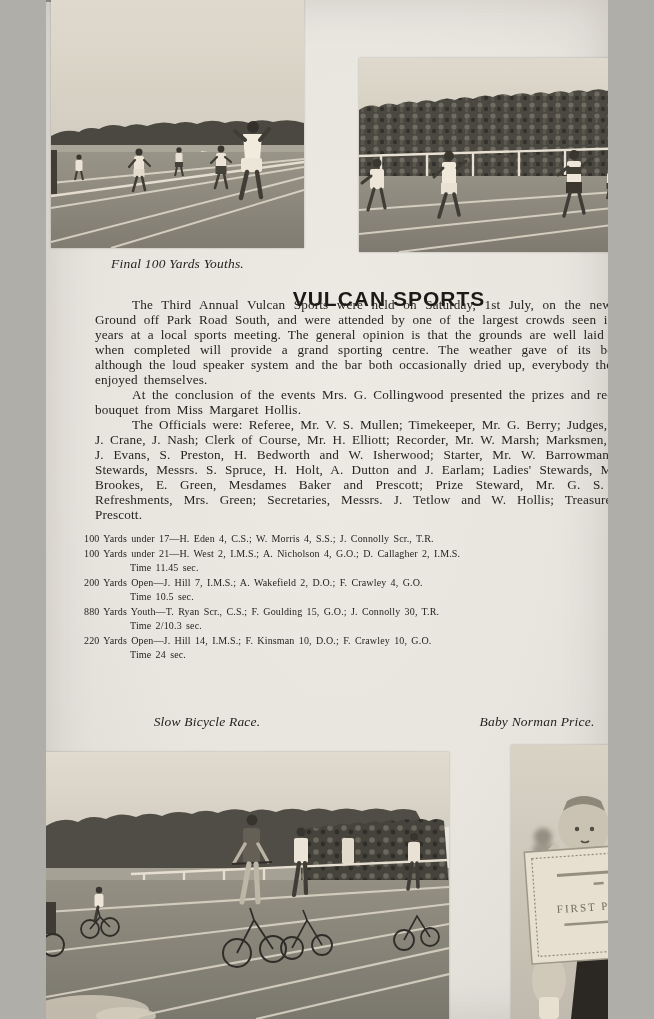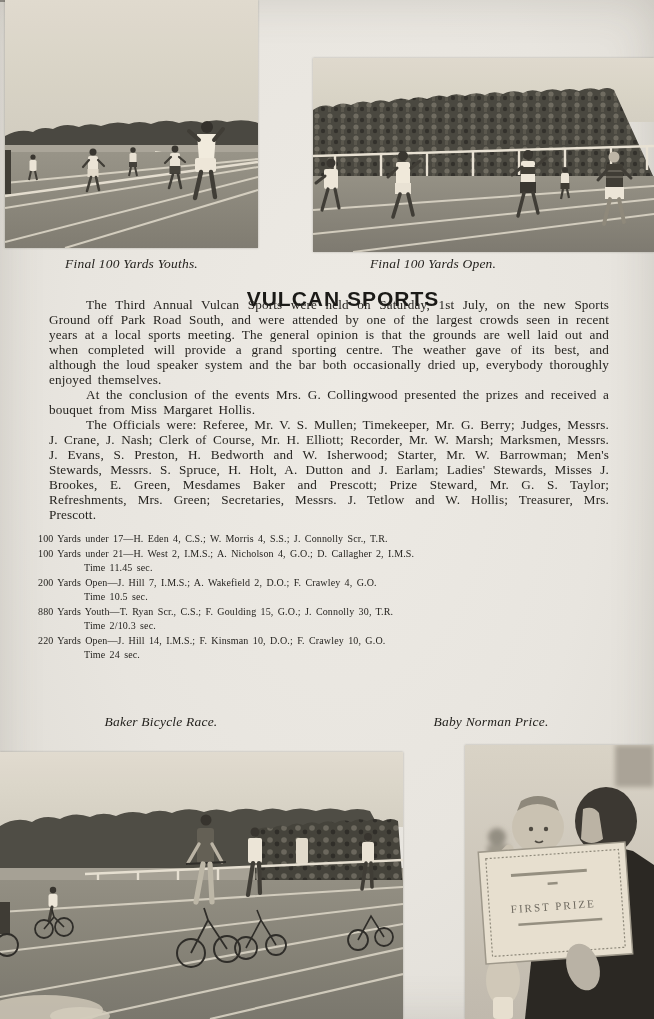--- a/index.html
+++ b/index.html
@@ -1,17 +1,17 @@
 <!DOCTYPE html>
 <html><head>
 <meta charset="utf-8">
 <style>
   html,body{margin:0;padding:0;background:#b0aea8;}
   .page{
-    position:relative;width:654px;height:1019px;margin:0 auto;overflow:hidden;
+    position:relative;width:562px;height:1019px;margin:0 auto;overflow:hidden;
     background:
       radial-gradient(ellipse at 52% 38%, #edeae4 0%, #e8e5df 55%, #ddDAd3 100%);
     background-color:#e8e5df;
     font-family:"Liberation Serif","DejaVu Serif",serif;
     color:#262420;
     box-shadow:inset 0 0 45px rgba(90,85,70,.18);
   }
   .photo{position:absolute;overflow:hidden;box-shadow:0 0 2px rgba(70,65,55,.35);}
   .photo svg{display:block;filter:sepia(.12) contrast(.96);}
   .photo-tl{left:5px;top:0;width:253px;height:248px;}
@@ -192,21 +192,20 @@
         <rect x="293" y="106" width="17" height="25" rx="2" fill="#3b3932"></rect>
         <path d="M293,113 h17 M293,119 h17" stroke="#6a675e" stroke-width="1.6"></path>
         <rect x="292" y="129" width="19" height="12" fill="#e7e4db"></rect>
         <path d="M297,141 l-6,25 M306,141 l5,23" stroke="#8b867a" stroke-width="3.8" fill="none" stroke-linecap="round"></path>
         <path d="M294,112 l-9,10 M309,111 l9,9" stroke="#3b3933" stroke-width="3" fill="none" stroke-linecap="round"></path>
       </g>
     </svg>
   </div>
 
   <div class="caption cap-tl">Final 100 Yards Youths.</div>
-  <div class="caption cap-tr">Final 100 Yards Open.</div>
 
   <h1 class="title">VULCAN SPORTS</h1>
 
   <div class="body-text">
     <p>The Third Annual Vulcan Sports were held on Saturday, 1st July, on the new Sports Ground off Park Road South, and were attended by one of the largest crowds seen in recent years at a local sports meeting. The general opinion is that the grounds are well laid out and when completed will provide a grand sporting centre. The weather gave of its best, and although the loud speaker system and the bar both occasionally dried up, everybody thoroughly enjoyed themselves.</p>
     <p>At the conclusion of the events Mrs. G. Collingwood presented the prizes and received a bouquet from Miss Margaret Hollis.</p>
     <p>The Officials were: Referee, Mr. V. S. Mullen; Timekeeper, Mr. G. Berry; Judges, Messrs. J. Crane, J. Nash; Clerk of Course, Mr. H. Elliott; Recorder, Mr. W. Marsh; Marksmen, Messrs. J. Evans, S. Preston, H. Bedworth and W. Isherwood; Starter, Mr. W. Barrowman; Men's Stewards, Messrs. S. Spruce, H. Holt, A. Dutton and J. Earlam; Ladies' Stewards, Misses J. Brookes, E. Green, Mesdames Baker and Prescott; Prize Steward, Mr. G. S. Taylor; Refreshments, Mrs. Green; Secretaries, Messrs. J. Tetlow and W. Hollis; Treasurer, Mrs. Prescott.</p>
   </div>
 
   <div class="results">
@@ -224,21 +223,21 @@
     <div class="result">
       <div class="rline">880 Yards Youth—T. Ryan Scr., C.S.; F. Goulding 15, G.O.; J. Connolly 30, T.R.</div>
       <div class="rtime">Time 2/10.3 sec.</div>
     </div>
     <div class="result">
       <div class="rline">220 Yards Open—J. Hill 14, I.M.S.; F. Kinsman 10, D.O.; F. Crawley 10, G.O.</div>
       <div class="rtime">Time 24 sec.</div>
     </div>
   </div>
 
-  <div class="caption cap-bl">Baker Bicycle Race.</div>
+  <div class="caption cap-bl">Slow Bicycle Race.</div>
   <div class="caption cap-br">Baby Norman Price.</div>
 
   <div class="photo photo-bl">
     <svg width="403" height="267" viewBox="0 0 403 267">
       <defs>
         <linearGradient id="sky3" x1="0" y1="0" x2="0" y2="1">
           <stop offset="0" stop-color="#dcdad3"></stop>
             <stop offset="1" stop-color="#cfcdc6"></stop>
         </linearGradient>
         <linearGradient id="trk3" x1="0" y1="0" x2="0" y2="1">

